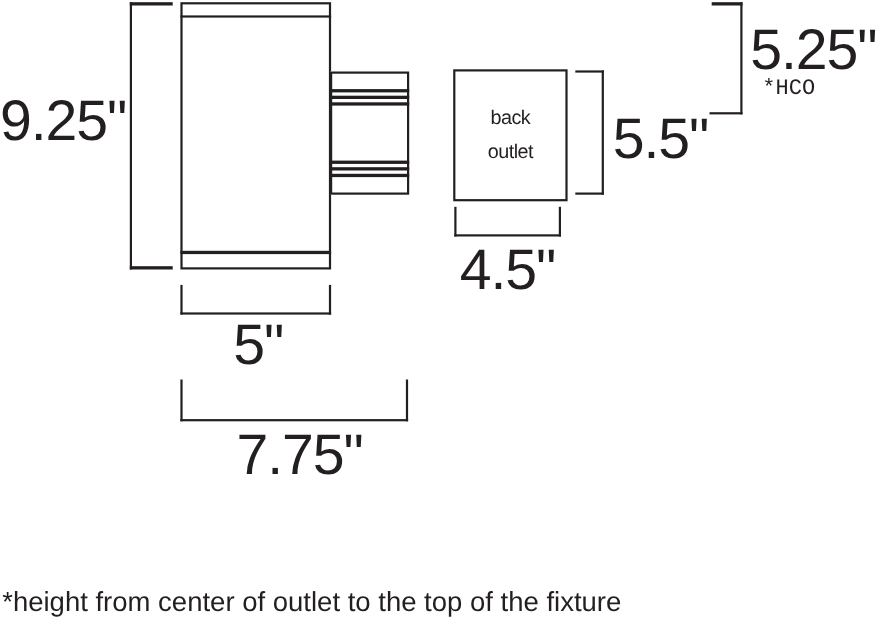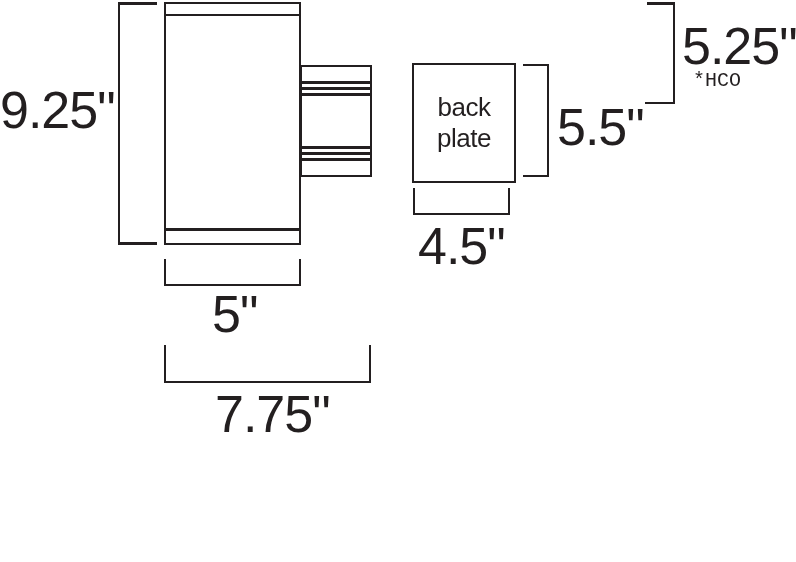--- a/index.html
+++ b/index.html
@@ -12,21 +12,21 @@
   .bx { position:absolute; border:2px solid #231f20; background:#ffffff; box-sizing:border-box; }
   .dim {
     position:absolute; font-size:52px; line-height:1;
     letter-spacing:-1px; white-space:nowrap; color:#231f20;
   }
   .small { position:absolute; font-size:20px; line-height:1; letter-spacing:0; color:#231f20; }
   .note { position:absolute; font-size:25px; line-height:1.2; color:#231f20; white-space:nowrap; }
   .bp-inner {
     display:flex; flex-direction:column; align-items:center; justify-content:center;
     width:100%; height:100%;
-    font-size:26px; line-height:31px; letter-spacing:-0.5px; color:#231f20;
+    font-size:18px; line-height:31px; letter-spacing:-0.5px; color:#231f20;
   }
 </style>
 </head>
 <body>
 
 <div class="canvas">
 
   <div class="bx" style="left:164px; top:2px; width:137px; height:243px;"></div>
   <div class="ln" style="left:164px; top:14px; width:137px; height:2px;"></div>
   <div class="ln" style="left:164px; top:228px; width:137px; height:3px;"></div>
@@ -35,21 +35,21 @@
   <div class="ln" style="left:300px; top:81px; width:72px; height:3px;"></div>
   <div class="ln" style="left:300px; top:87px; width:72px; height:3px;"></div>
   <div class="ln" style="left:300px; top:93px; width:72px; height:3px;"></div>
   <div class="ln" style="left:300px; top:146px; width:72px; height:3px;"></div>
   <div class="ln" style="left:300px; top:152px; width:72px; height:3px;"></div>
   <div class="ln" style="left:300px; top:158px; width:72px; height:3px;"></div>
 
   <div class="bx" style="left:412px; top:63px; width:104px; height:120px;">
     <div class="bp-inner">
       <span>back</span>
-      <span>plate</span>
+      <span>outlet</span>
     </div>
   </div>
 
   <div class="ln" style="left:118px; top:2px; width:2px; height:243px;"></div>
   <div class="ln" style="left:118px; top:2px; width:39px; height:3px;"></div>
   <div class="ln" style="left:118px; top:242px; width:39px; height:3px;"></div>
   <div class="dim" style="left:0px; top:84px;">9.25"</div>
 
   <div class="ln" style="left:164px; top:284px; width:137px; height:2px;"></div>
   <div class="ln" style="left:164px; top:259px; width:2px; height:27px;"></div>
@@ -70,14 +70,15 @@
   <div class="ln" style="left:523px; top:64px; width:26px; height:2px;"></div>
   <div class="ln" style="left:523px; top:175px; width:26px; height:2px;"></div>
   <div class="dim" style="left:557px; top:101px;">5.5"</div>
 
   <div class="ln" style="left:673px; top:2px; width:2px; height:102px;"></div>
   <div class="ln" style="left:647px; top:2px; width:28px; height:3px;"></div>
   <div class="ln" style="left:645px; top:102px; width:30px; height:2px;"></div>
   <div class="dim" style="left:682px; top:20px;">5.25"</div>
   <div class="small" style="left:693px; top:71px;font-family:Liberation Mono, monospace;">*HCO</div>
 
+  <div class="note" style="left:2px; top:532px;">*height from center of outlet to the top of the fixture</div>
 
 </div>
 
 </body></html>

